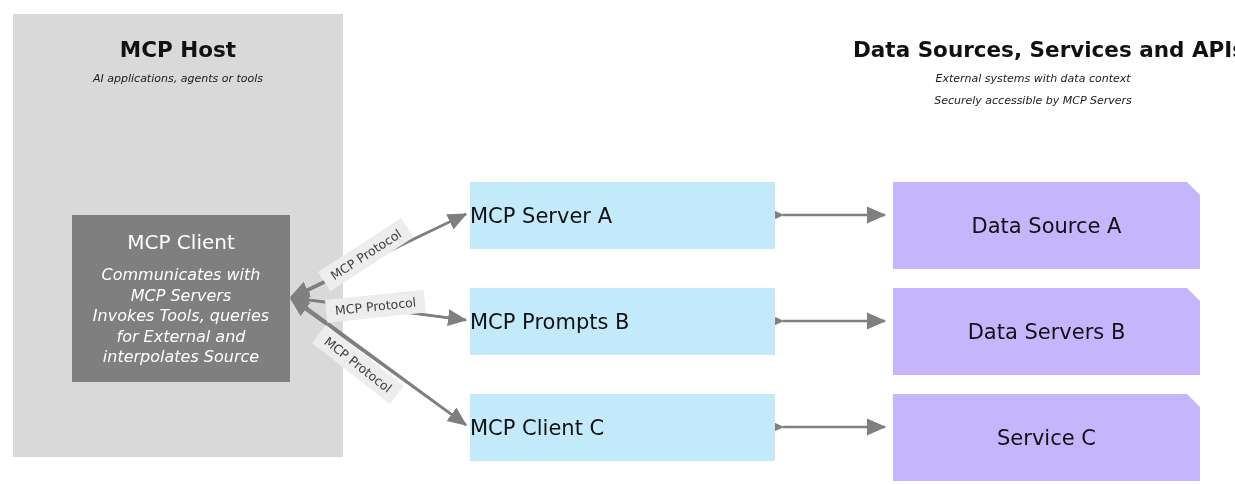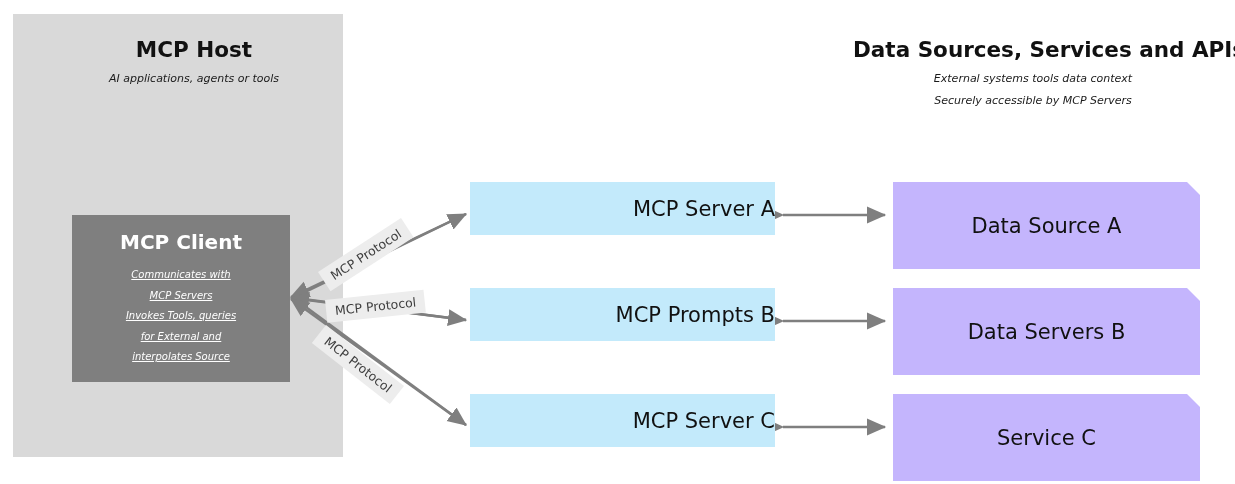--- a/index.html
+++ b/index.html
@@ -21,39 +21,39 @@
   .col-head{position:absolute;text-align:center;}
   .col-title{
     font-weight:bold;font-size:21.5px;color:#111111;
     line-height:28px;white-space:nowrap;
   }
   .col-sub{
     font-style:italic;font-size:11px;color:#1a1a1a;
     line-height:22px;margin-top:4px;
   }
 
-  #head-host{left:13px;top:36px;width:330px;padding-left:16px;}
+  #head-host{left:13px;top:36px;width:330px;}
   #head-server{left:455px;top:36px;width:350px;}
   #head-data{left:853px;top:36px;width:360px;}
 
   
   .client-box{
     position:absolute;left:72px;top:215px;width:218px;height:167px;
     background:#7f7f7f;color:#ffffff;
     display:flex;flex-direction:column;align-items:center;justify-content:center;
     text-align:center;
   }
-  .client-title{font-weight:bold;font-size:20px;line-height:26px;}
-  .client-sub{font-style:italic;font-size:10px;line-height:20.5px;margin-top:10px;text-decoration:underline;}
+  .client-title{font-weight:normal;font-size:20px;line-height:26px;}
+  .client-sub{font-style:italic;font-size:16px;line-height:20.5px;margin-top:10px;}
 
   
   .server-box{
-    position:absolute;left:470px;width:305px;height:53px;
+    position:absolute;left:470px;width:305px;height:67px;
     background:#c3eafb;
-    display:flex;align-items:center;justify-content:flex-end;
+    display:flex;align-items:center;justify-content:flex-start;
   }
   .server-box .lbl{font-size:21px;color:#111111;}
 
   
   .data-box{
     position:absolute;left:893px;width:307px;height:87px;
     background:#c4b5fd;
     clip-path:polygon(0 0, calc(100% - 13px) 0, 100% 13px, 100% 100%, 0 100%);
     display:flex;align-items:center;justify-content:center;
   }
@@ -111,21 +111,21 @@
 
   <div class="col-head" id="head-host">
     <div class="col-title">MCP Host</div>
     <div class="col-sub">AI applications, agents or tools</div>
   </div>
 
 
   <div class="col-head" id="head-data">
     <div class="col-title">Data Sources, Services and APIs</div>
     <div class="col-sub">
-      <div>External systems tools data context</div>
+      <div>External systems with data context</div>
       <div>Securely accessible by MCP Servers</div>
     </div>
   </div>
 
   <div class="client-box">
     <div class="client-title">MCP Client</div>
     <div class="client-sub">
       <div>Communicates with</div>
       <div>MCP Servers</div>
       <div>Invokes Tools, queries</div>
@@ -134,21 +134,21 @@
     </div>
   </div>
 
   <div class="server-box" style="top:182px">
     <span class="lbl">MCP Server A</span>
   </div>
   <div class="server-box" style="top:288px">
     <span class="lbl">MCP Prompts B</span>
   </div>
   <div class="server-box" style="top:394px">
-    <span class="lbl">MCP Server C</span>
+    <span class="lbl">MCP Client C</span>
   </div>
 
   <div class="data-box" style="top:182px">
     <span class="lbl">Data Source A</span>
   </div>
   <div class="data-box" style="top:288px">
     <span class="lbl">Data Servers B</span>
   </div>
   <div class="data-box" style="top:394px">
     <span class="lbl">Service C</span>

